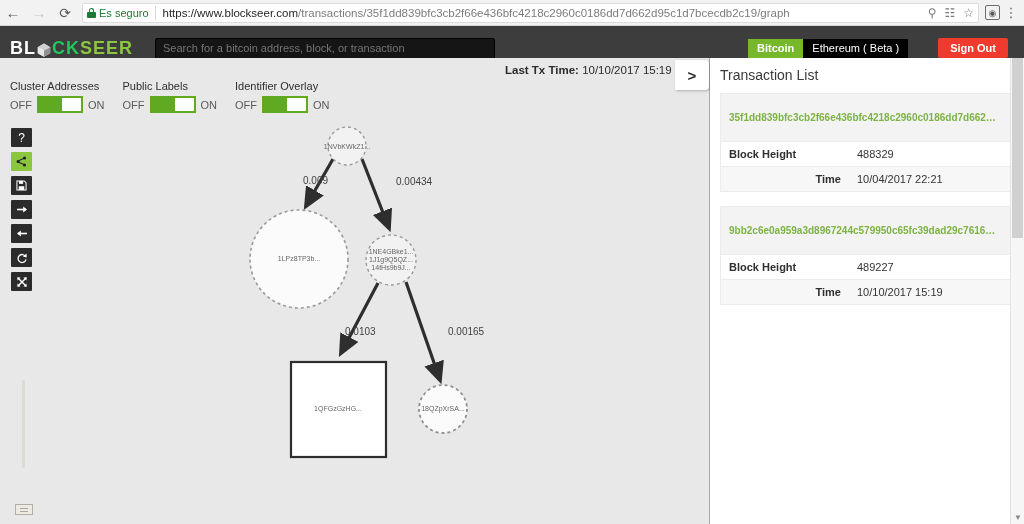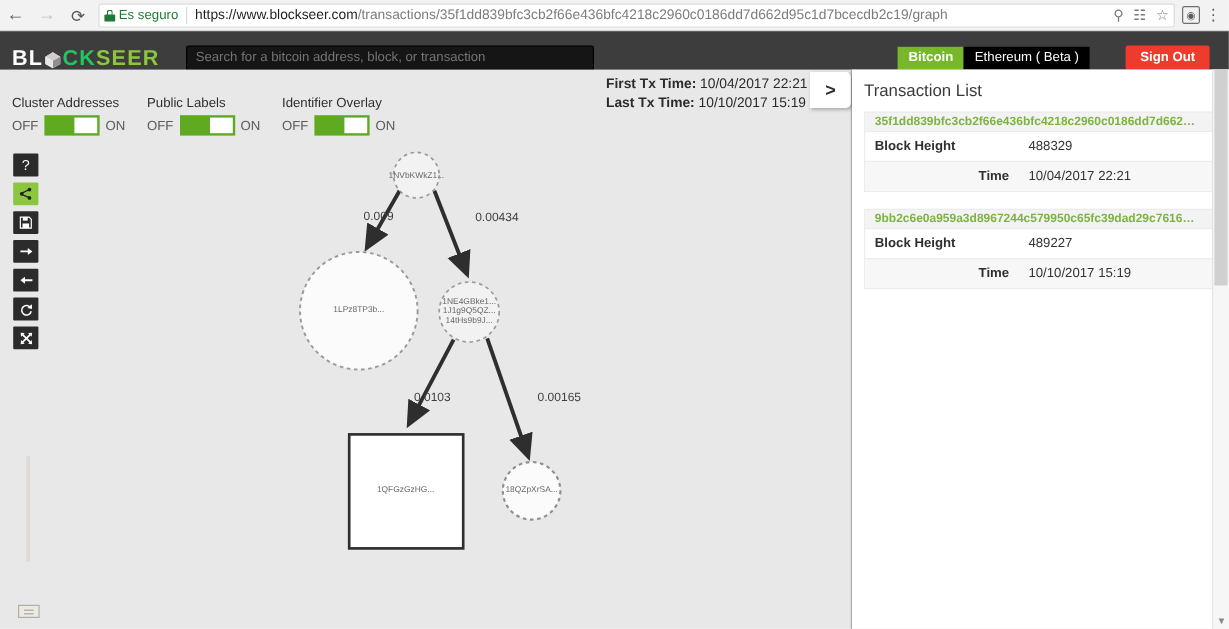--- a/index.html
+++ b/index.html
@@ -157,21 +157,21 @@
     width: 34px; height: 30px; background: #fff;
     border-radius: 0 4px 4px 0;
     box-shadow: 1px 1px 3px rgba(0,0,0,.25);
     display: flex; align-items: center; justify-content: center;
     font-size: 15px; font-weight: bold; color: #2b2b2b; cursor: pointer;
   }
   .panel-title { padding: 9px 0 10px 10px; font-size: 14px; color: #3a3a3a; }
   .tx-card { margin: 0 10px 14px 10px; border: 1px solid #ececec; border-top: none; }
   .tx-hash {
     background: #f3f3f3; color: #7cb342; font-size: 10px; font-weight: bold;
-    padding: 2px 8px; overflow: hidden; white-space: nowrap; cursor: pointer;
+    padding: 18px 8px; overflow: hidden; white-space: nowrap; cursor: pointer;
     border-top: 1px solid #ececec;
   }
   .tx-row { display: flex; font-size: 11px; color: #2f2f2f; border-top: 1px solid #ececec; }
   .tx-row.alt { background: #f7f7f7; text-align: right; }
   .tx-key { width: 128px; padding: 6px 8px; font-weight: bold; }
   .tx-val { padding: 6px 8px; color: #333; }
 
   
   .scrollbar { position: absolute; top: 0; right: 0; width: 14px; height: 466px; background: #f6f6f6; border-left: 1px solid #e4e4e4; }
   .scroll-thumb { position: absolute; top: 0; left: 1px; width: 11px; height: 180px; background: #d0d0d0; border-radius: 1px; }
@@ -267,24 +267,20 @@
         <span class="toggle-off">OFF</span>
         <div class="switch">
             <span class="knob"></span>
           </div>
         <span class="toggle-on">ON</span>
       </div>
     </div>
   </div>
 
   <div class="tx-times">
-    <div>
-      <b>First Tx Time:</b>
-      <span>10/04/2017 22:21</span>
-    </div>
     <div>
       <b>Last Tx Time:</b>
       <span>10/10/2017 15:19</span>
     </div>
   </div>
 
   <div class="tool-rail">
     <div class="tool-btn">?</div>
     <div class="tool-btn green">
       <svg width="11" height="11" viewBox="0 0 12 12">

